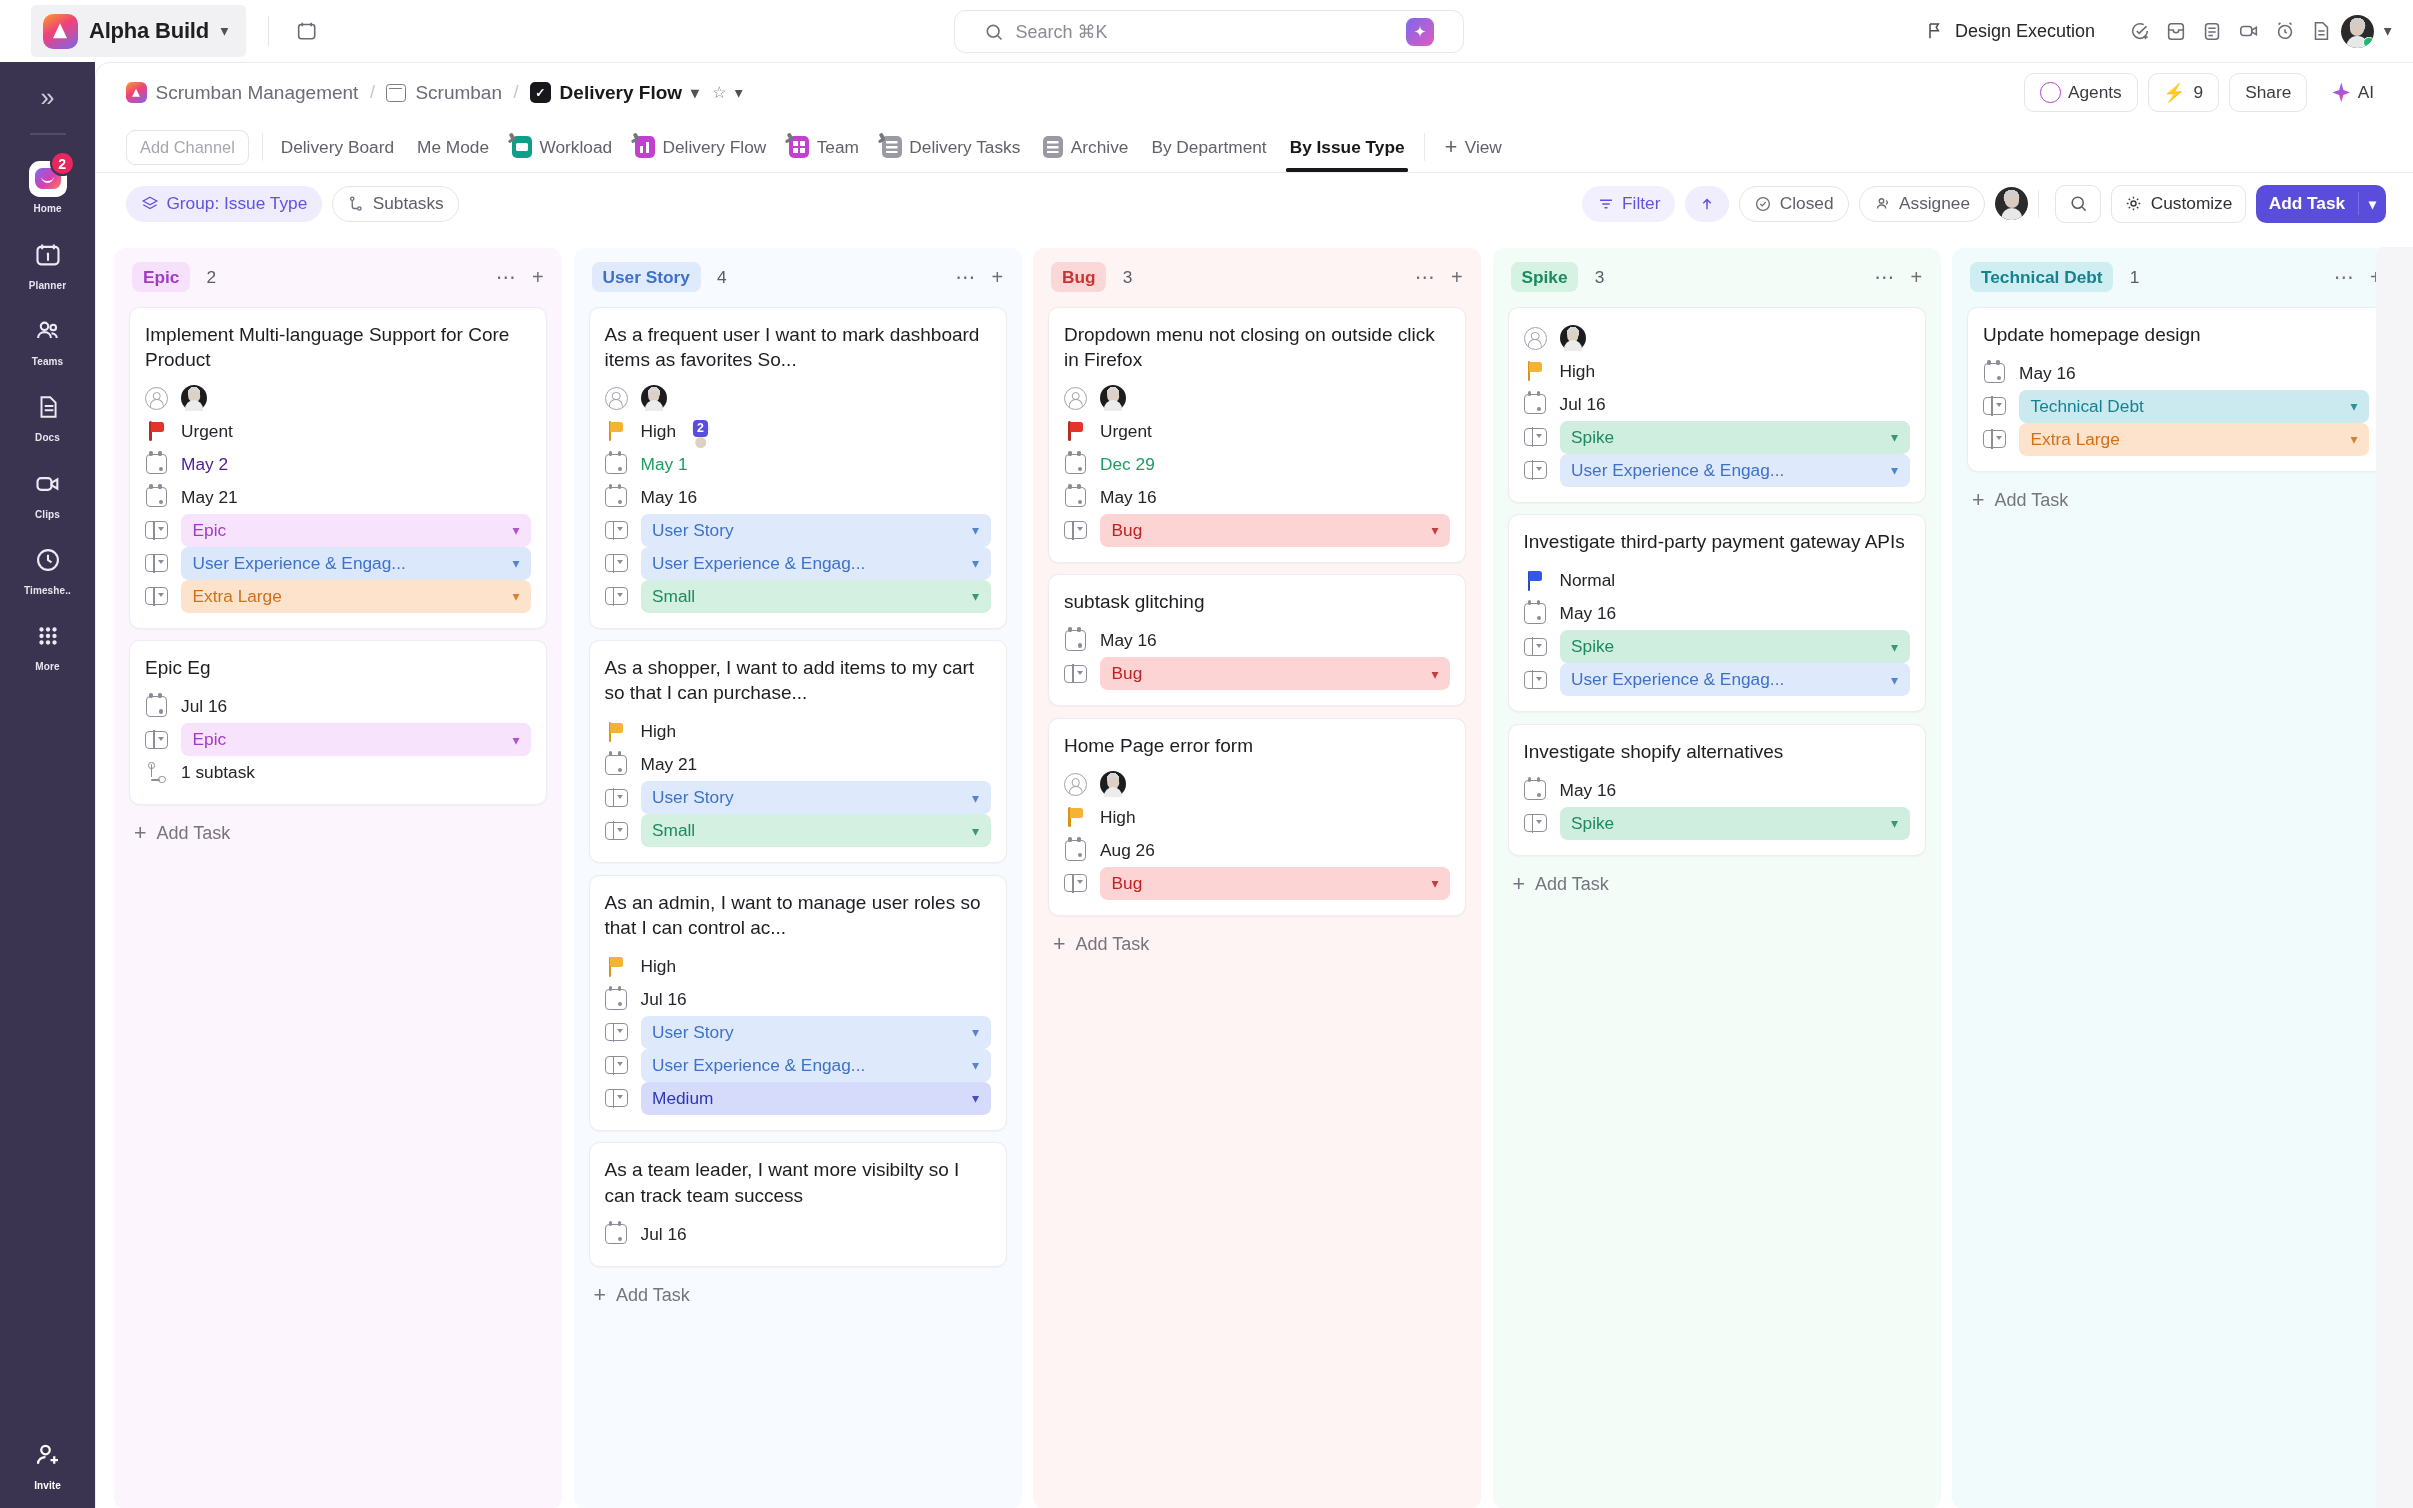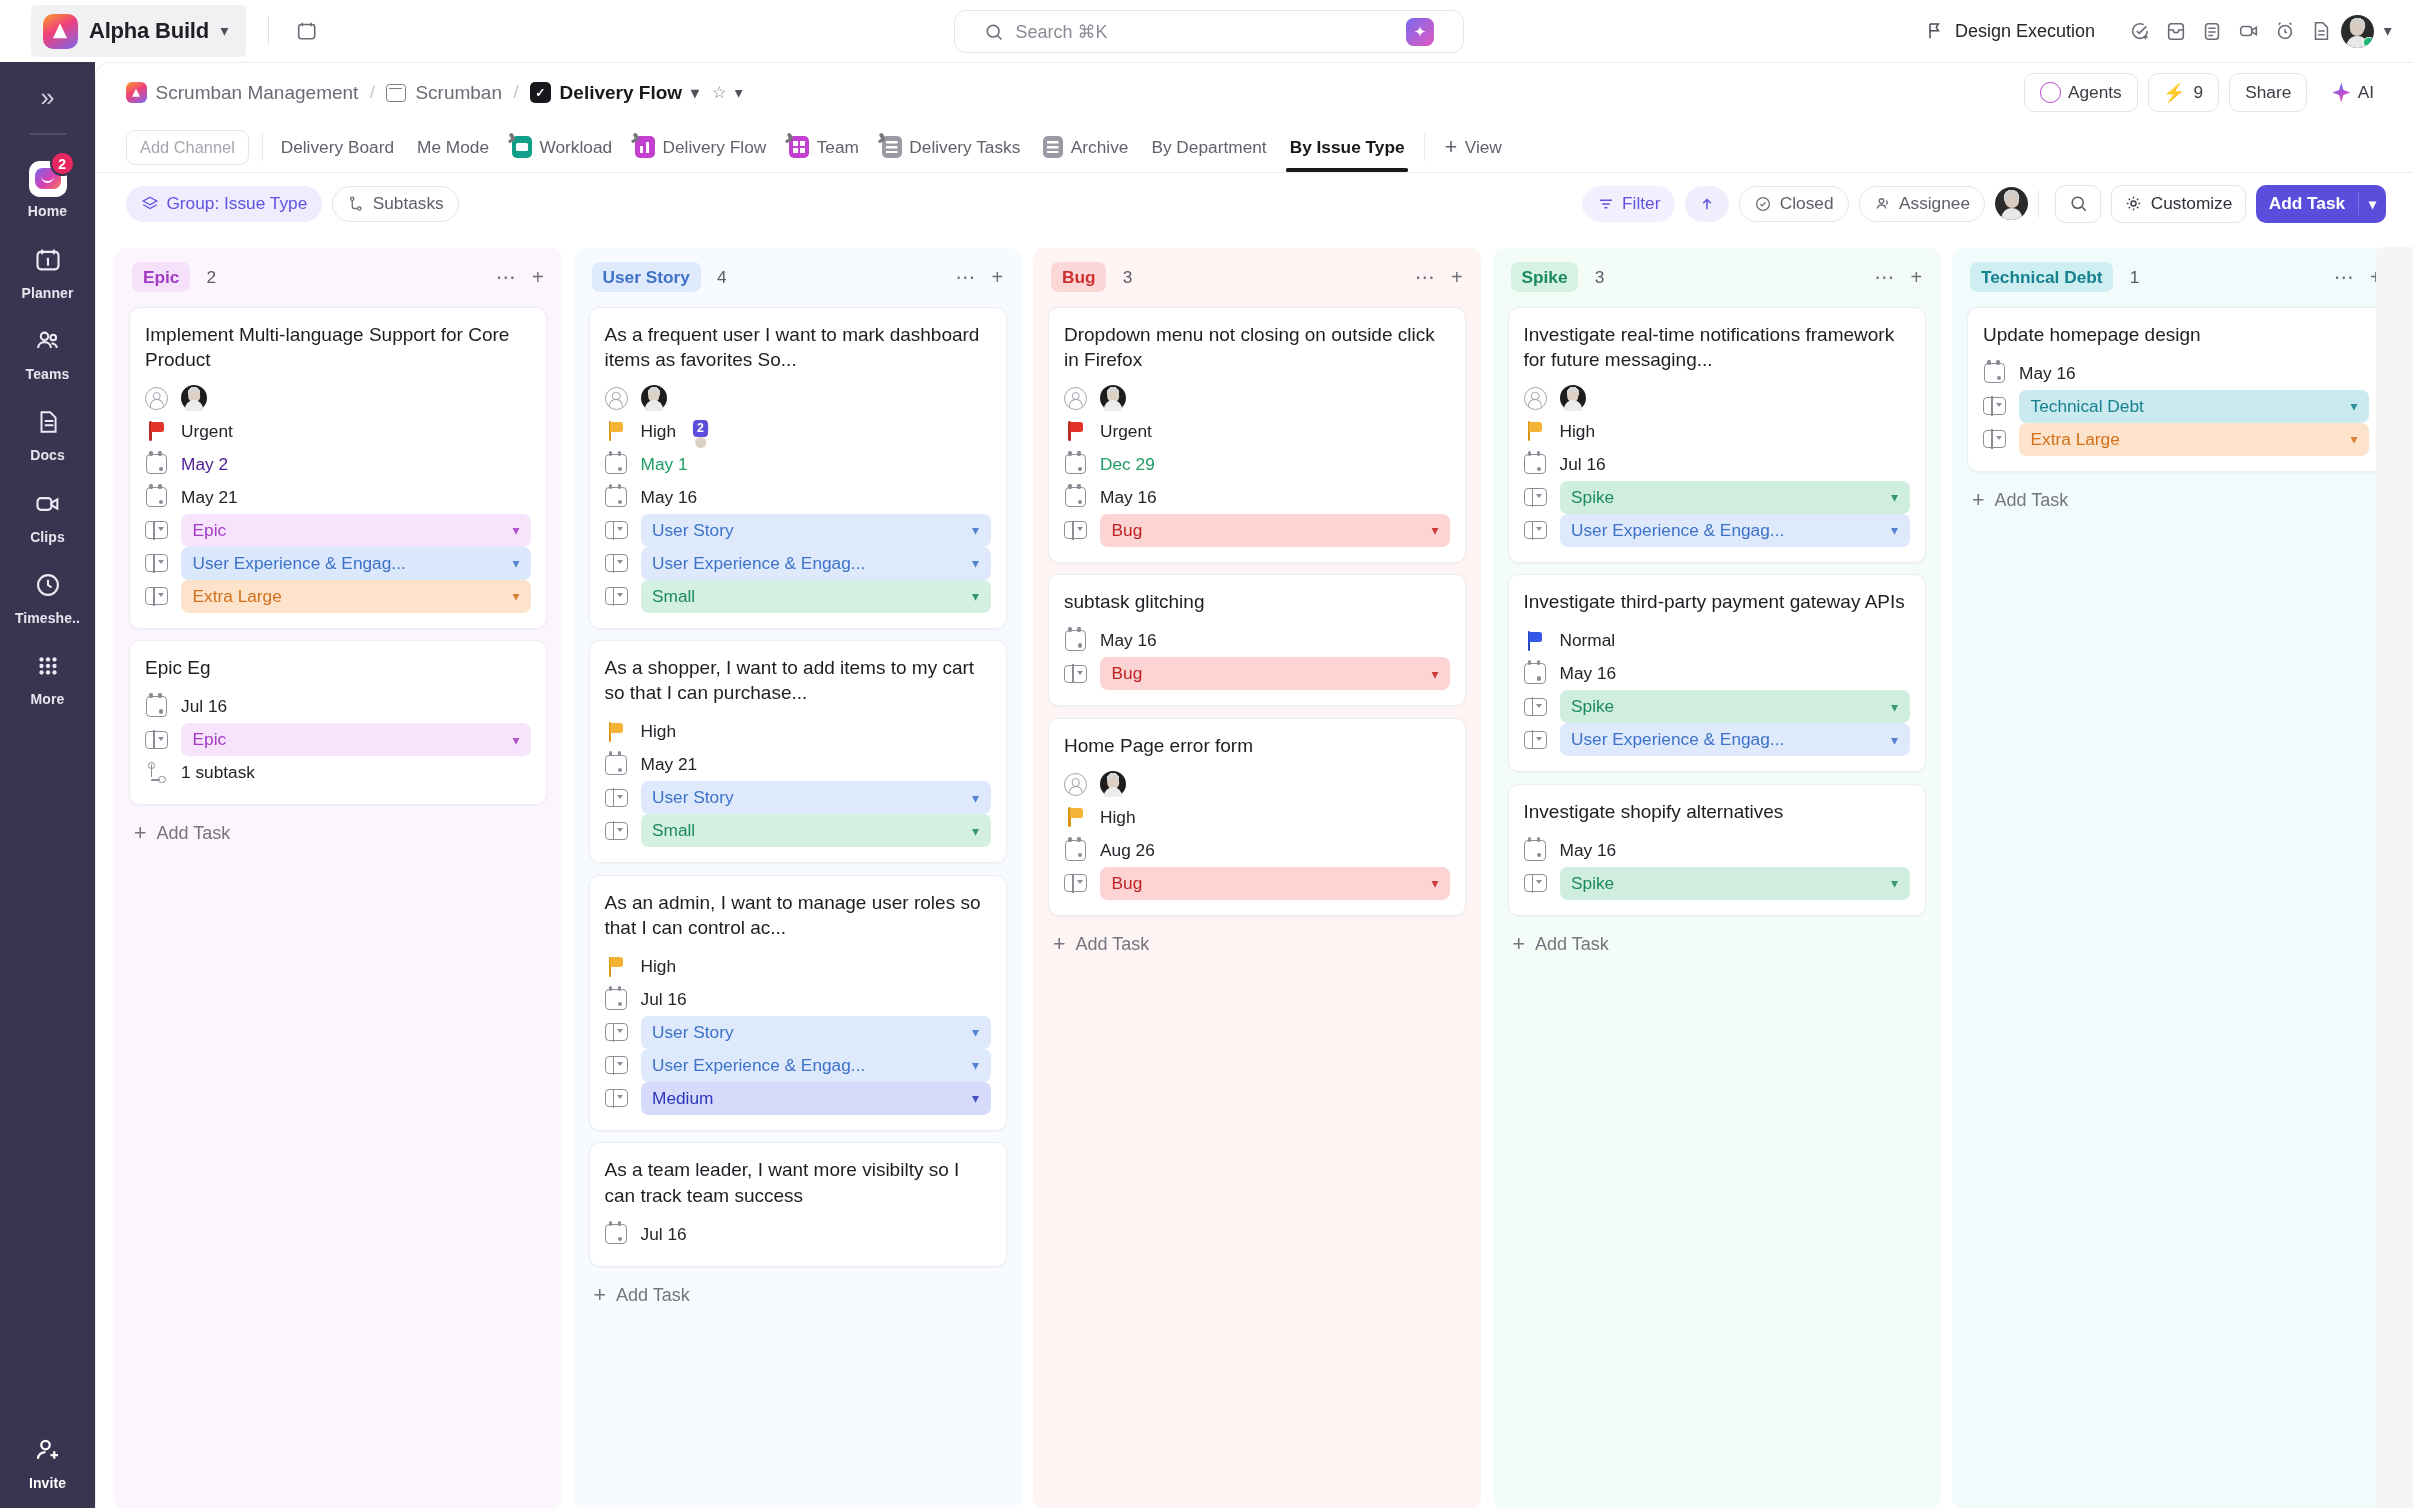--- a/index.html
+++ b/index.html
@@ -84,21 +84,21 @@
   .rail-top {
     height:71px; display:flex; align-items:center; justify-content:center;
     color:#cfcada; font-size:25px;
   }
   .rail-sep { width:36px; height:1.6px; background:#524c6b; margin:0 auto 15px; }
   .rail-item {
     display:flex; flex-direction:column; align-items:center; gap:5.8px;
     padding: 10px 0 11.5px; color:#e8e5ef;
   }
   .rail-ico { width:38px; height:38px; display:flex; align-items:center; justify-content:center; position:relative; }
-  .rail-lbl { font-size:14px; font-weight:600; letter-spacing:0.1px; }
+  .rail-lbl { font-size:10px; font-weight:600; letter-spacing:0.1px; }
   .home-tile {
     width:44px;height:36px;border-radius:10.7px;background:#fff;
     display:flex;align-items:center;justify-content:center;
   }
   .home-inner{
     width:26px;height:21.4px;border-radius:7.4px;
     background:linear-gradient(135deg,#7b68ee 0%,#d63fb0 55%,#ff7a59 100%);
     position:relative;
   }
   .home-inner::after{
@@ -1003,21 +1003,20 @@
         <div class="col-inner">
           <div class="col-head">
             <div class="chip" style="background: rgb(213, 242, 227); color: rgb(29, 138, 94);">Spike</div>
             <div class="col-count">3</div>
             <div class="col-actions">
               <span>⋯</span>
               <span>+</span>
             </div>
           </div>
           <div class="card">
-            <div class="card-title">Investigate real-time notifications framework for future messaging...</div>
             <div class="row">
               <span class="row-ico">
                 <span class="user-ico"></span>
               </span>
               <span class="mini-av"></span>
             </div>
             <div class="row">
               <span class="row-ico">
                 <span class="flag high"></span>
               </span>

